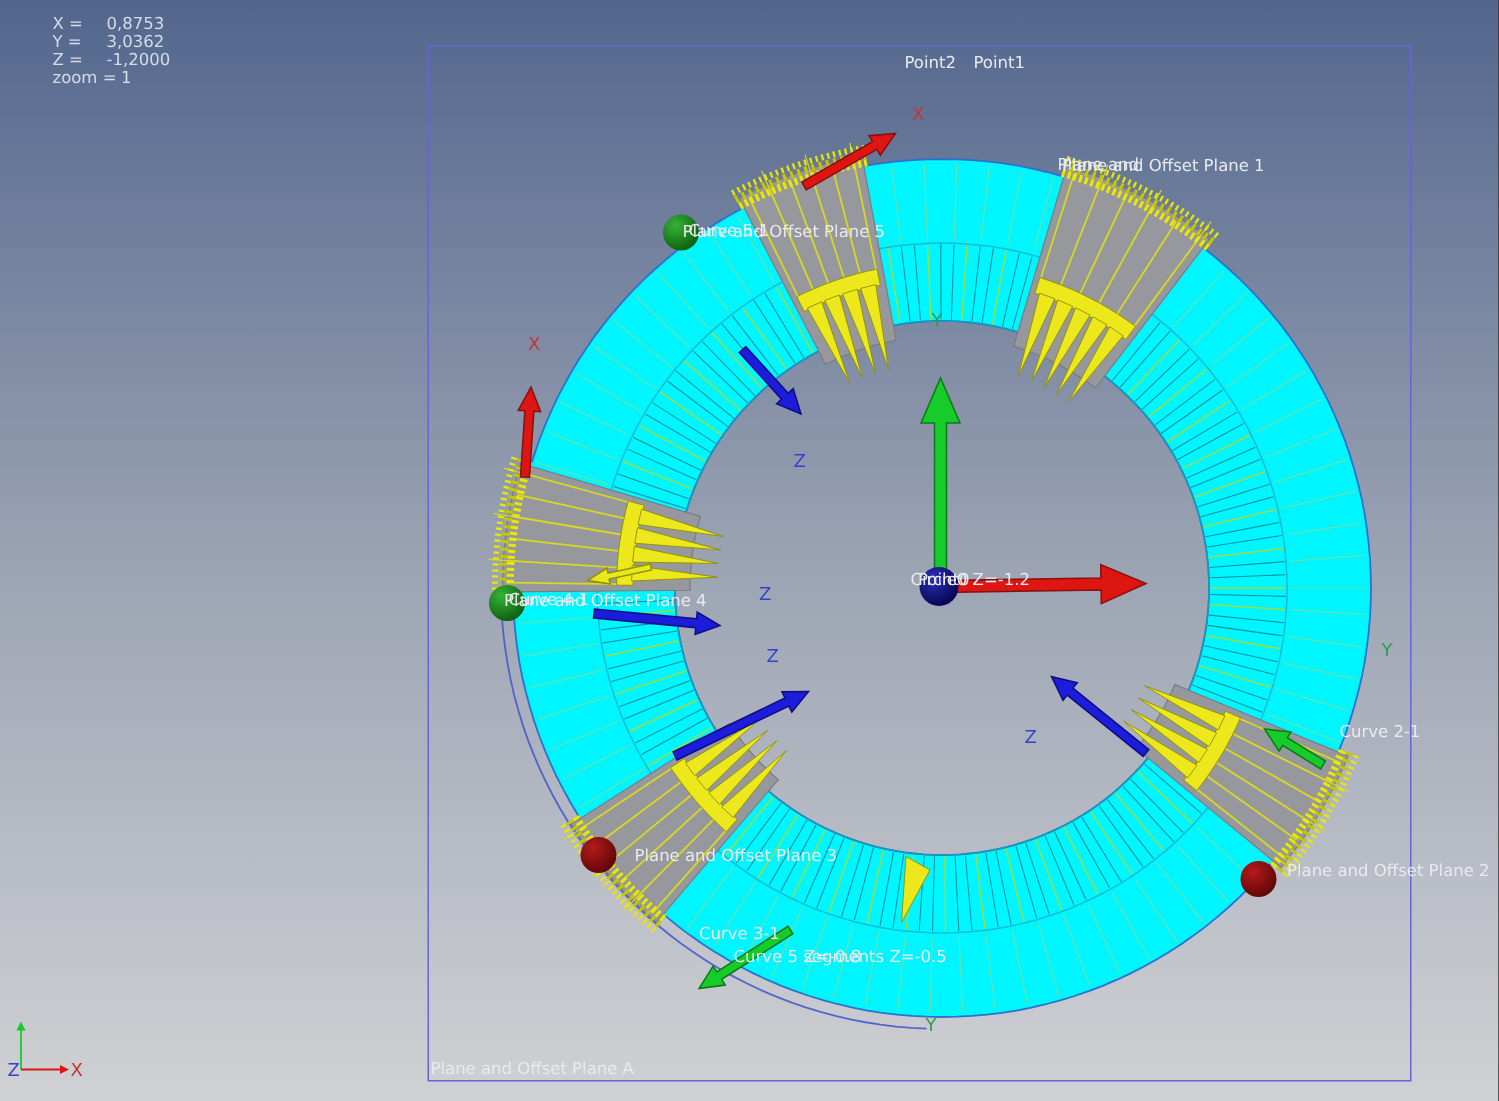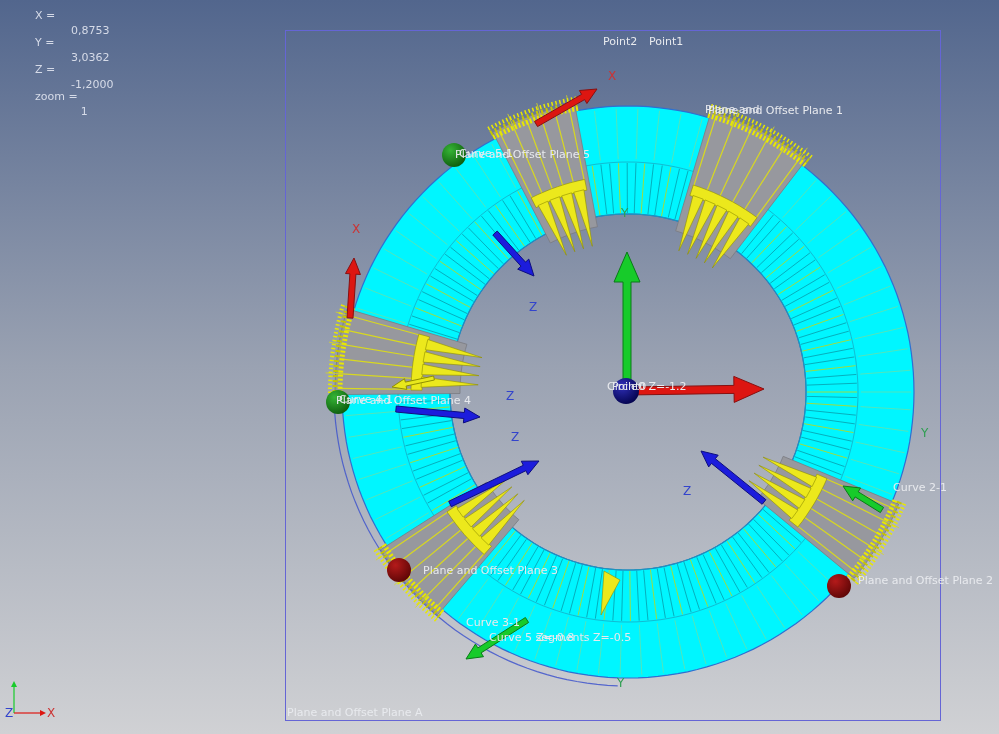--- a/index.html
+++ b/index.html
@@ -1,21 +1,21 @@
 <!DOCTYPE html>
 <html><head>
 <meta charset="utf-8">
 <style>
   html,body{margin:0;padding:0;background:#333;}
   #app{position:relative;width:999px;height:734px;overflow:hidden;
        font-family:"DejaVu Sans","Liberation Sans",sans-serif;}
   #hud{position:absolute;left:35px;top:10px;color:#d6dbe8;font-size:11px;line-height:12px;z-index:5;}
   #hud .row{display:flex;}
   #hud .lbl{min-width:36px;white-space:pre;}
-  #hud .val{min-width:36px;text-align:right;white-space:pre;margin-top:15px;}
+  #hud .val{min-width:36px;text-align:right;white-space:pre;}
   #hud .val.left{text-align:left;min-width:0;margin-left:3px;}
   svg{position:absolute;left:0;top:0;}
   svg text{font-family:"DejaVu Sans","Liberation Sans",sans-serif;}
   .scene-label{font-size:11px;}
 </style>
 </head>
 <body>
 
 <div id="app" style="background: linear-gradient(rgb(82, 102, 141) 0%, rgb(154, 162, 178) 50%, rgb(208, 209, 212) 100%);">
   <div id="hud">

